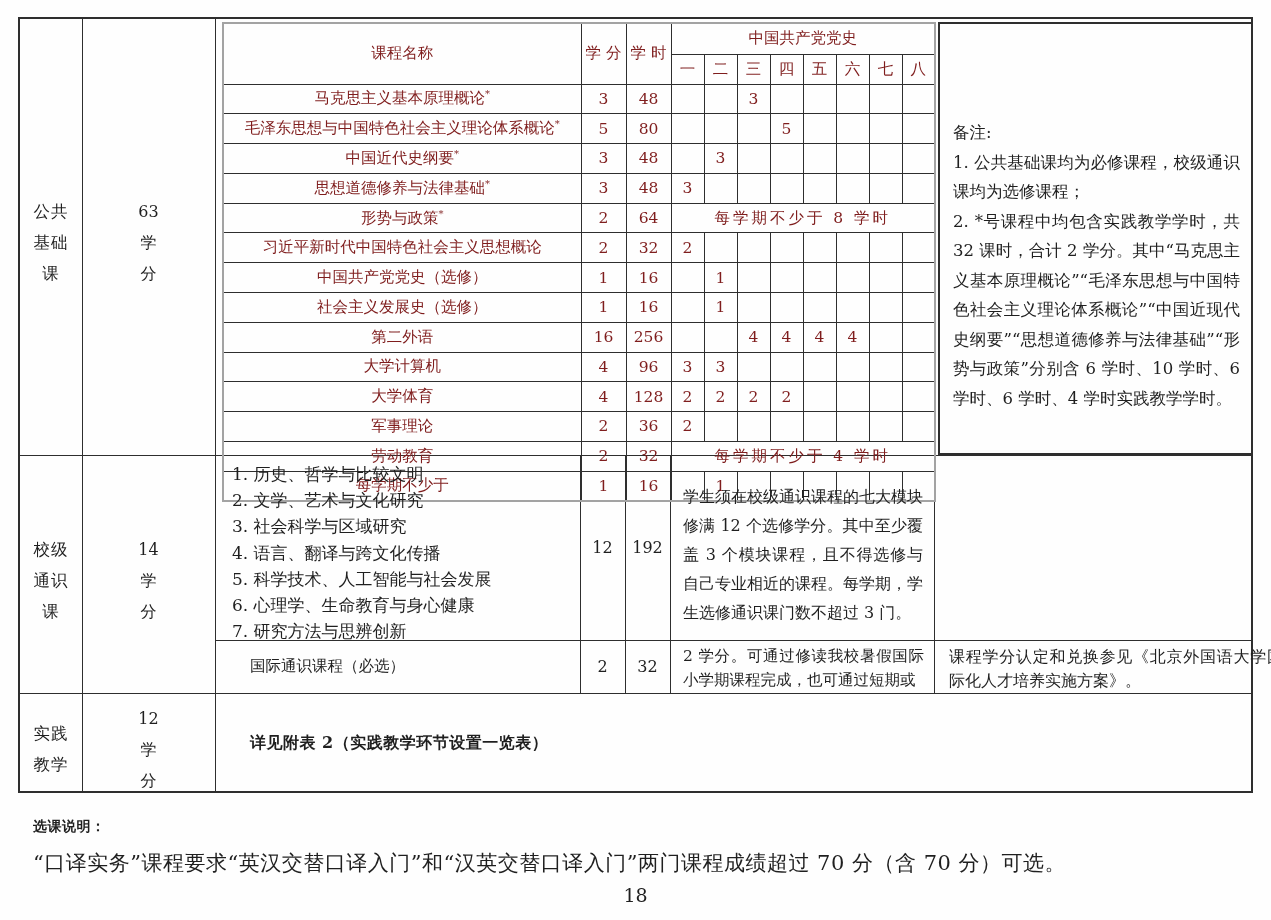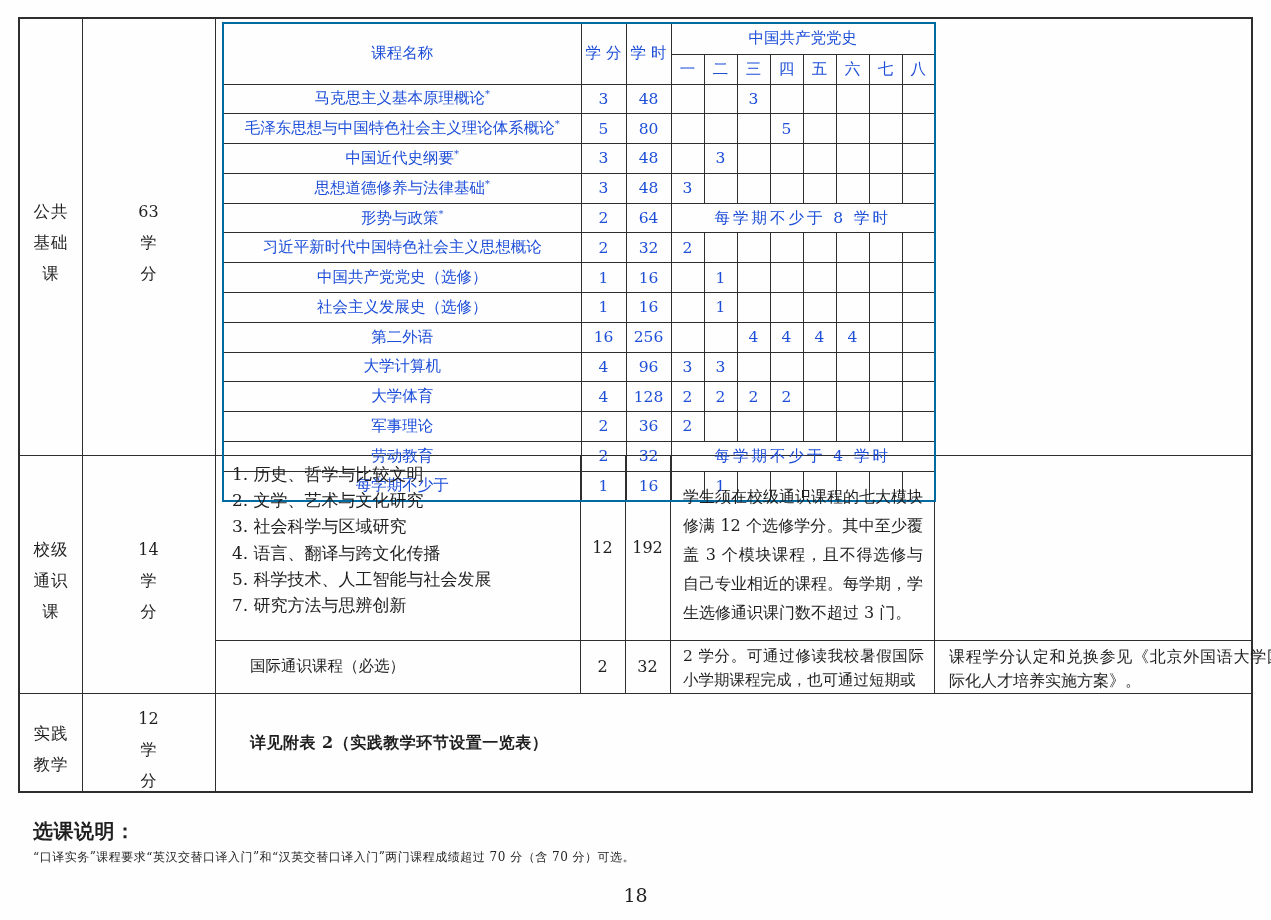--- a/index.html
+++ b/index.html
@@ -19,22 +19,22 @@
   
   .cat-cell   { left:20px;  width:62px;  font-size:16.5px; line-height:31px; letter-spacing:1px; }
   .cred-cell  { left:82px;  width:133px; font-size:16px;   line-height:31px; }
   .sec1 { top:17px;  height:438px; }
   .sec2 { top:455px; height:238px; }
   .sec3 { top:693px; height:100px; }
 
   
   table.courses {
     position:absolute; left:222px; top:22px; width:712px; height:480px;
-    border-collapse:collapse; table-layout:fixed; border:2px solid #0369a1;
-    font-size:15.5px; color:#1d4ed8;
+    border-collapse:collapse; table-layout:fixed; border:2px solid #a3a3a3;
+    font-size:15.5px; color:#7f1d1d;
   }
   table.courses th, table.courses td {
     border:1px solid #2e2e2e; text-align:center; vertical-align:middle;
     font-weight:normal; padding:0; overflow:hidden; white-space:nowrap;
   }
   table.courses thead tr.h1 { height:31px; }
   table.courses thead tr.h2 { height:30px; }
   table.courses tbody tr { height:26px; }
   td.merged { letter-spacing:3px; }
   .star { vertical-align:super; font-size:10px; line-height:0; }
@@ -54,22 +54,22 @@
   .intl-name  { left:215px; top:640px; width:365px; height:53px; display:flex; align-items:center; padding-left:35px; font-size:15.5px; }
   .intl-cred  { left:580px; top:640px; width:45px;  height:53px; font-size:16px; }
   .intl-hours { left:625px; top:640px; width:45px;  height:53px; font-size:16px; }
   .intl-desc  { left:670px; top:640px; width:264px; height:53px; padding:4px 10px 0 13px; font-size:15.5px; line-height:24px; text-align:justify; }
   .intl-side  { left:934px; top:640px; width:357px; height:53px; padding:5px 8px 0 15px;  font-size:16px;   line-height:24px; text-align:justify; }
 
   
   .practice-text { left:215px; top:693px; width:1038px; height:100px; display:flex; align-items:center; padding-left:35px; font-weight:bold; font-size:16px; letter-spacing:0.5px; }
 
   
-  .footer-title { left:33px; top:818px; font-size:20px; font-weight:bold; letter-spacing:0.5px; }
-  .footer-text  { left:33px; top:849px; font-size:12px; letter-spacing:0.5px; }
+  .footer-title { left:33px; top:818px; font-size:14px; font-weight:bold; letter-spacing:0.5px; }
+  .footer-text  { left:33px; top:849px; font-size:21px; letter-spacing:0.5px; }
   .page-num     { left:0; top:884px; width:1271px; text-align:center; font-size:19px; }
 </style>
 </head>
 <body>
 
 <div class="page">
 
   <div class="abs outer-frame"></div>
   <div class="line" style="left:82px;  top:17px;  width:1px; height:776px;"></div>
   <div class="line" style="left:215px; top:17px;  width:1px; height:776px;"></div>
@@ -299,27 +299,35 @@
           <td></td>
           <td></td>
           <td></td>
           <td></td>
           <td></td>
           <td></td>
         </tr>
       </tbody>
   </table>
 
+  <div class="abs remarks">
+    <div class="r-line">备注:</div>
+    <div>
+        <div class="r-line">1. 公共基础课均为必修课程，校级通识课均为选修课程；</div>
+        <div class="r-line">2. *号课程中均包含实践教学学时，共 32 课时，合计 2 学分。其中“马克思主义基本原理概论”“毛泽东思想与中国特色社会主义理论体系概论”“中国近现代史纲要”“思想道德修养与法律基础”“形势与政策”分别含 6 学时、10 学时、6 学时、6 学时、4 学时实践教学学时。</div>
+      </div>
+  </div>
 
   <div class="abs ge-modules">
       <div>1. 历史、哲学与比较文明</div>
       <div>2. 文学、艺术与文化研究</div>
       <div>3. 社会科学与区域研究</div>
       <div>4. 语言、翻译与跨文化传播</div>
       <div>5. 科学技术、人工智能与社会发展</div>
+      <div>6. 心理学、生命教育与身心健康</div>
       <div>7. 研究方法与思辨创新</div>
     </div>
   <div class="abs flexc ge-credits">12</div>
   <div class="abs flexc ge-hours">192</div>
   <div class="abs ge-desc">学生须在校级通识课程的七大模块修满 12 个选修学分。其中至少覆盖 3 个模块课程，且不得选修与自己专业相近的课程。每学期，学生选修通识课门数不超过 3 门。</div>
   <div class="abs intl-name">国际通识课程（必选）</div>
   <div class="abs flexc intl-cred">2</div>
   <div class="abs flexc intl-hours">32</div>
   <div class="abs intl-desc">2 学分。可通过修读我校暑假国际小学期课程完成，也可通过短期或</div>
   <div class="abs intl-side">课程学分认定和兑换参见《北京外国语大学国际化人才培养实施方案》。</div>

